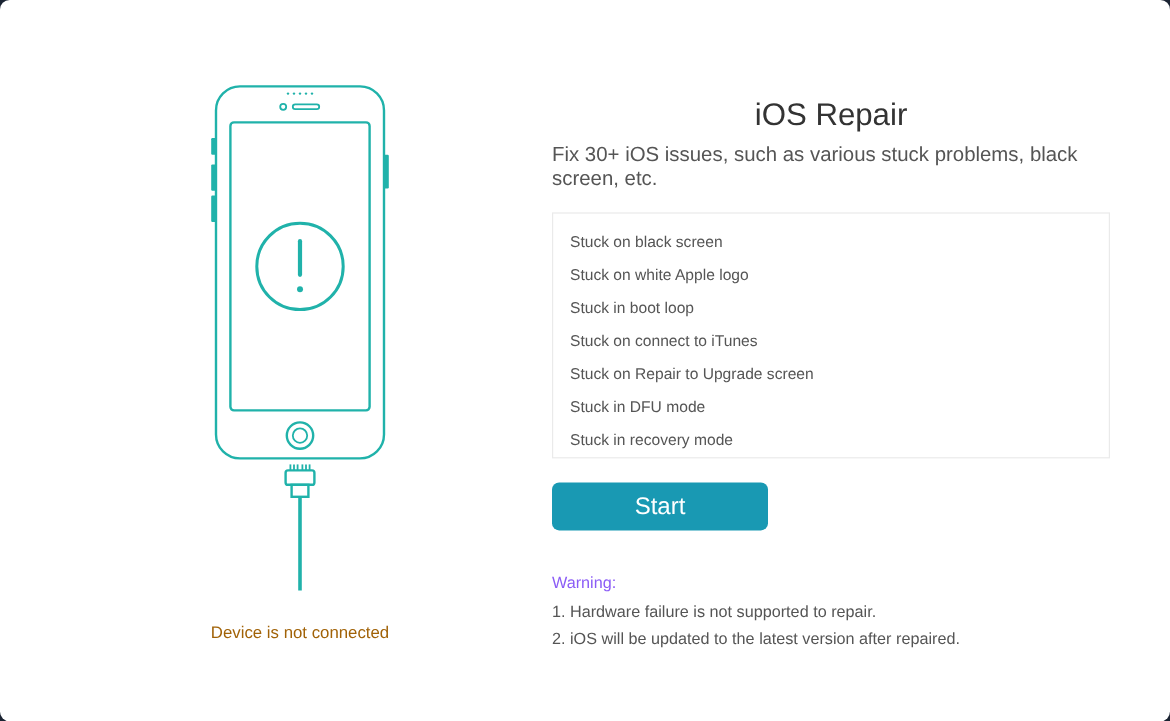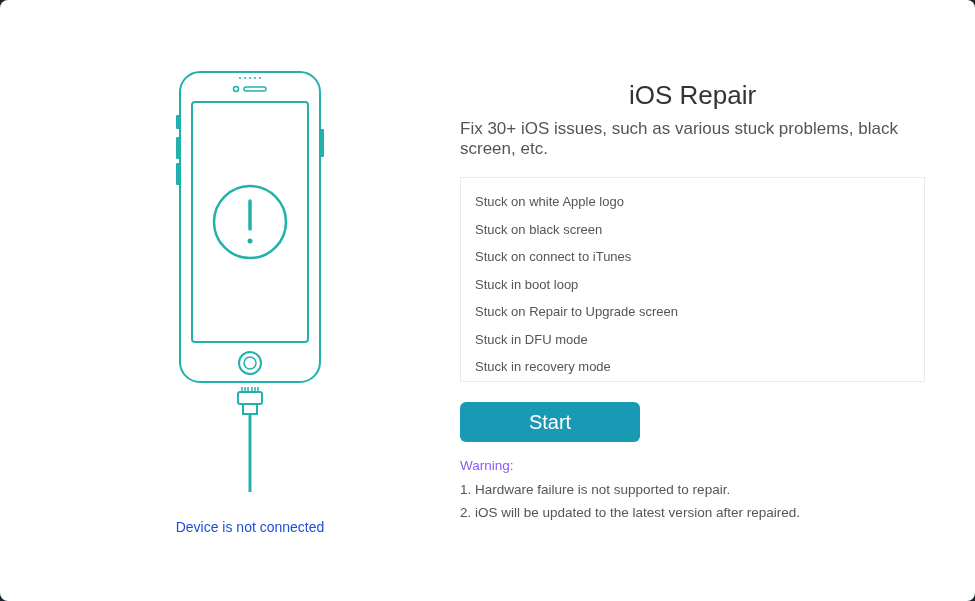--- a/index.html
+++ b/index.html
@@ -72,21 +72,21 @@
       align-items: center;
       justify-content: center;
     }
     .device-svg {
       width: 200px;
       height: 440px;
     }
     .device-status {
       margin-top: 12px;
       font-size: 14px;
-      color: #1d4ed8;
+      color: #a16207;
       text-align: center;
     }
     .right-panel {
       flex: 1;
       padding-left: 10px;
       padding-top: 50px;
     }
     .repair-title {
       font-size: 26px;
       font-weight: 400;
@@ -124,21 +124,21 @@
     }
     .start-button {
       background: #1999b3;
       color: #fff;
       border: none;
       border-radius: 6px;
       width: 180px;
       height: 40px;
       font-size: 20px;
       cursor: pointer;
-      margin-bottom: 16px;
+      margin-bottom: 36px;
     }
     .warning-title {
       font-size: 13.5px;
       color: #8b5cf6;
       margin-bottom: 6px;
     }
     .warning-item {
       font-size: 13.5px;
       color: #555;
       line-height: 1.7;
@@ -192,24 +192,24 @@
         <line x1="100" y1="347" x2="100" y2="425" stroke="#20b2aa" stroke-width="3"></line>
       </svg>
       <div class="device-status">Device is not connected</div>
     </div>
 
     <div class="right-panel">
       <h1 class="repair-title">iOS Repair</h1>
       <p class="repair-subtitle">Fix 30+ iOS issues, such as various stuck problems, black screen, etc.</p>
 
       <div class="issues-list" id="issues-list">
+          <div class="issue-item">Stuck on black screen</div>
           <div class="issue-item">Stuck on white Apple logo</div>
-          <div class="issue-item">Stuck on black screen</div>
+          <div class="issue-item">Stuck in boot loop</div>
           <div class="issue-item">Stuck on connect to iTunes</div>
-          <div class="issue-item">Stuck in boot loop</div>
           <div class="issue-item">Stuck on Repair to Upgrade screen</div>
           <div class="issue-item">Stuck in DFU mode</div>
           <div class="issue-item">Stuck in recovery mode</div>
           <div class="issue-item">Stuck in headphone mode</div>
         </div>
 
       <button class="start-button">Start</button>
 
       <div class="warning-title">Warning:</div>
       <div id="warnings-container">

